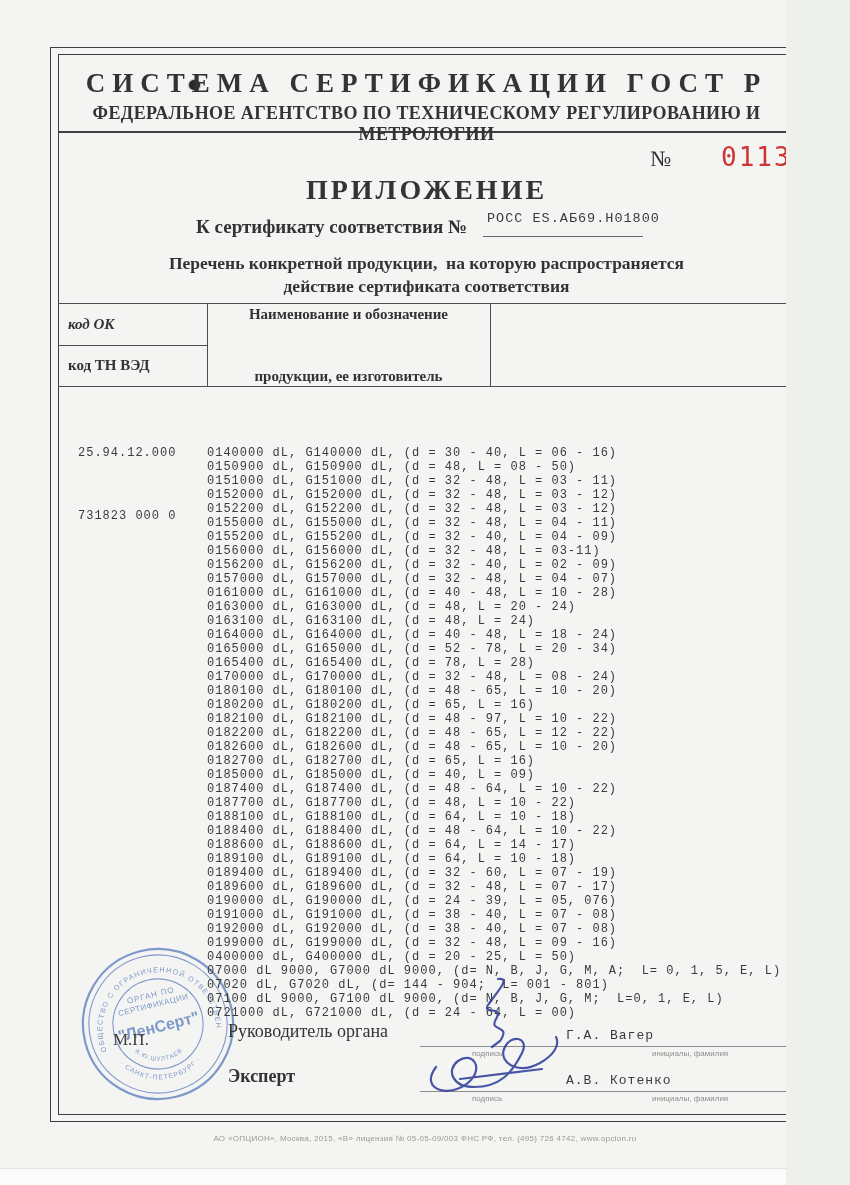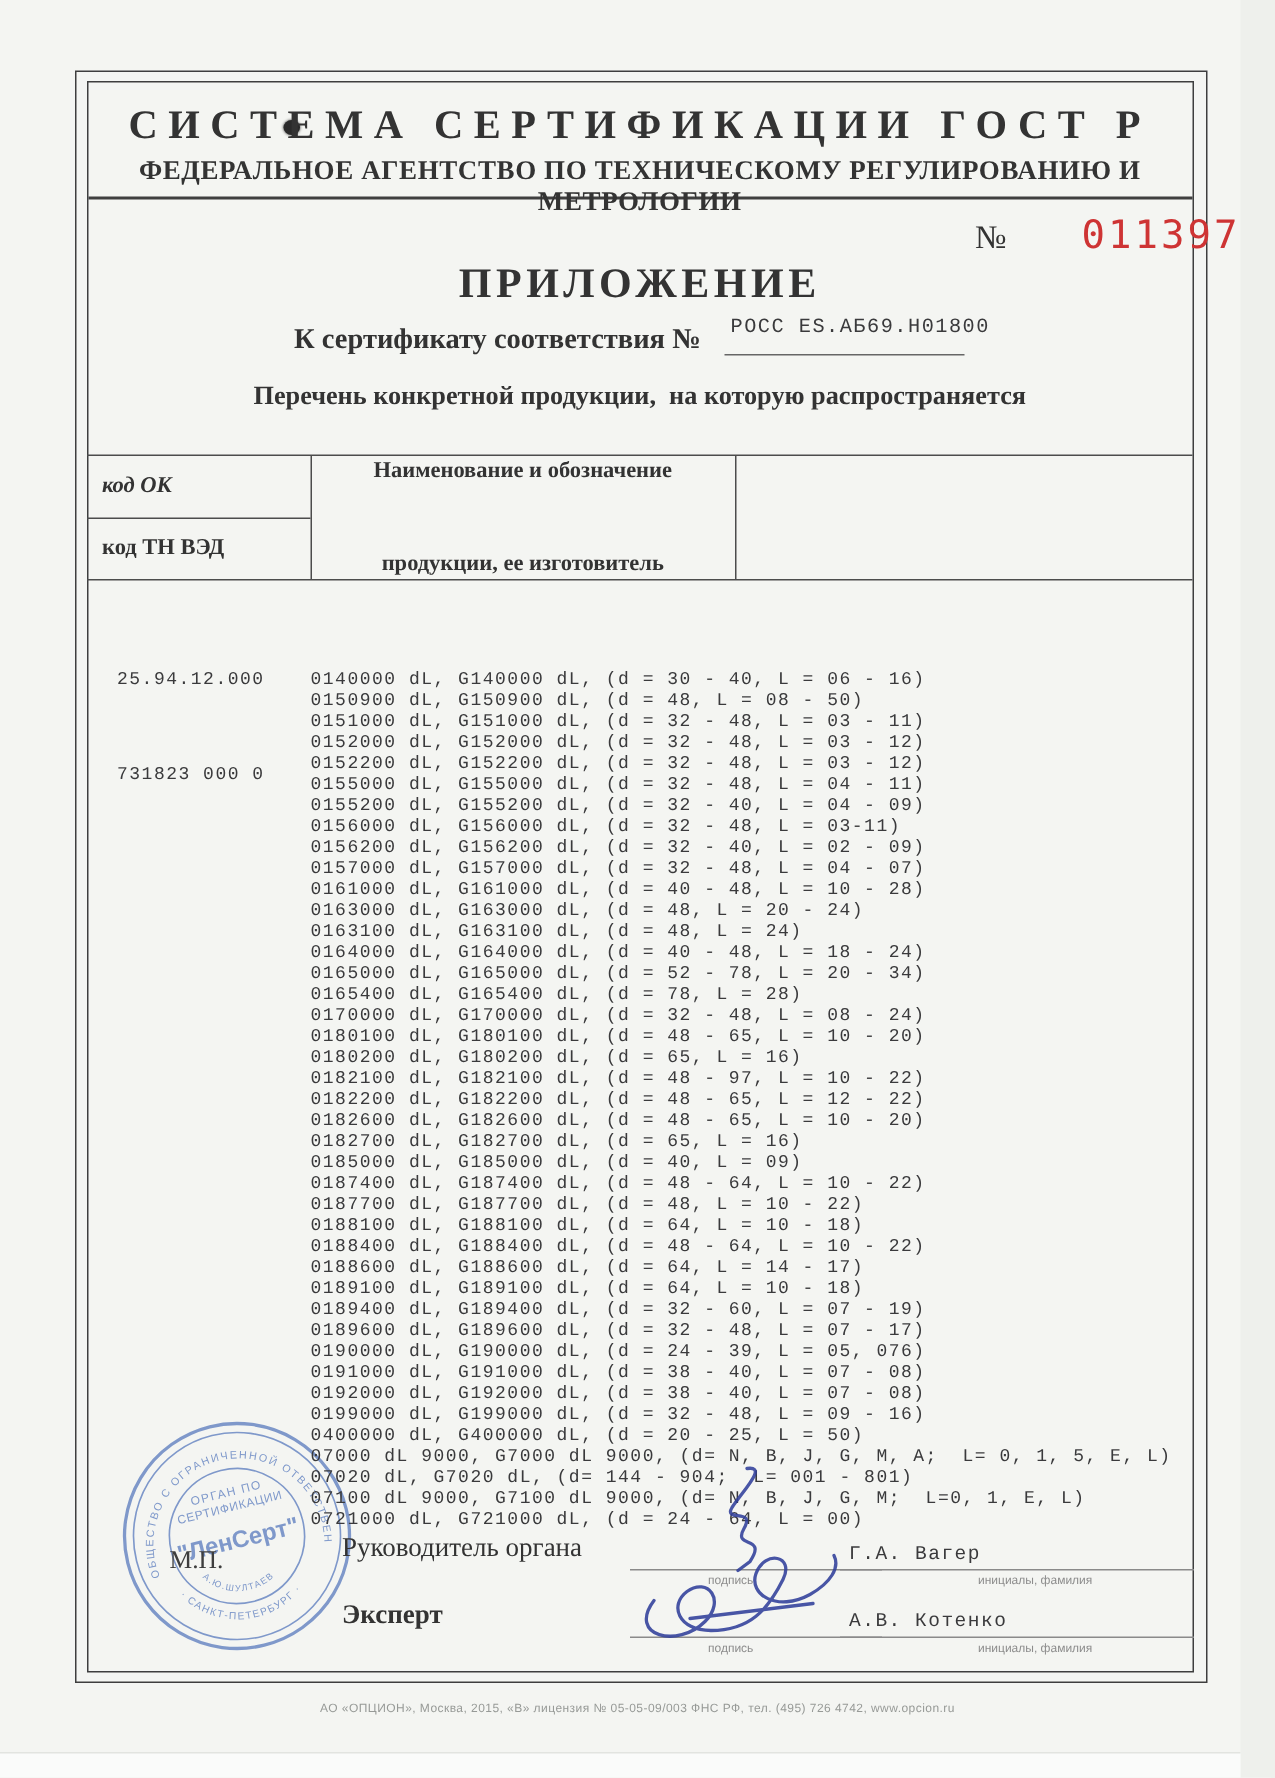--- a/index.html
+++ b/index.html
@@ -1,17 +1,17 @@
 <!DOCTYPE html>
 <html><head>
 <meta charset="utf-8">
 <style>
   html,body{margin:0;padding:0;}
   body{width:850px;height:1185px;background:#eef0ec;font-family:"Liberation Serif",serif;}
-  .page{position:absolute;left:0;top:0;width:786px;height:1185px;background:#f4f5f2;overflow:hidden;padding-left:41px;}
+  .page{position:absolute;left:0;top:0;width:786px;height:1185px;background:#f4f5f2;overflow:hidden;}
   .scan-right{position:absolute;left:836px;top:0;width:14px;height:1185px;background:#fbfcfb;border-left:1px solid #d9dbd7;}
   .scan-bottom{position:absolute;left:0;top:1168px;width:850px;height:17px;background:#fafbfa;border-top:1px solid #e2e4e0;}
   .frame-outer{position:absolute;left:50px;top:47px;width:753px;height:1073px;border:1.6px solid #3e3e3e;}
   .frame-inner{position:absolute;left:58px;top:54px;width:736px;height:1059px;border:1.6px solid #3e3e3e;}
   .hdr-sep{position:absolute;left:59px;top:131px;width:736px;border-top:2px solid #3f3f3f;}
   .artifact-dot{position:absolute;left:189px;top:80px;width:11px;height:10px;background:#2a2a2a;border-radius:50%;box-shadow:0 0 2px #2a2a2a;}
   .title{position:absolute;left:58px;top:68px;width:737px;text-align:center;font-size:27px;font-weight:bold;letter-spacing:7px;color:#333;}
   .subtitle{position:absolute;left:58px;top:103px;width:737px;text-align:center;font-size:18px;font-weight:bold;letter-spacing:0.4px;color:#333;}
   .doc-number{position:absolute;left:650px;top:142px;display:flex;align-items:baseline;}
   .doc-number .nsign{font-size:22px;color:#333;margin-right:10px;}
@@ -75,20 +75,21 @@
     <span class="nval">0113971</span>
   </div>
 
   <div class="doc-title">ПРИЛОЖЕНИЕ</div>
 
   <div class="cert-label">К сертификату соответствия №</div>
   <div class="cert-value mono">РОСС ES.АБ69.Н01800</div>
   <div class="cert-underline"></div>
 
   <div class="subject1">Перечень конкретной продукции,  на которую распространяется</div>
+  <div class="subject2">действие сертификата соответствия</div>
 
   <div class="tbl">
     <div class="c1">
       <div class="r1">код ОК</div>
       <div class="rdiv"></div>
       <div class="r2">код ТН ВЭД</div>
     </div>
     <div class="c2">
       <span>Наименование и обозначение</span>
       <span>продукции, ее изготовитель</span>

